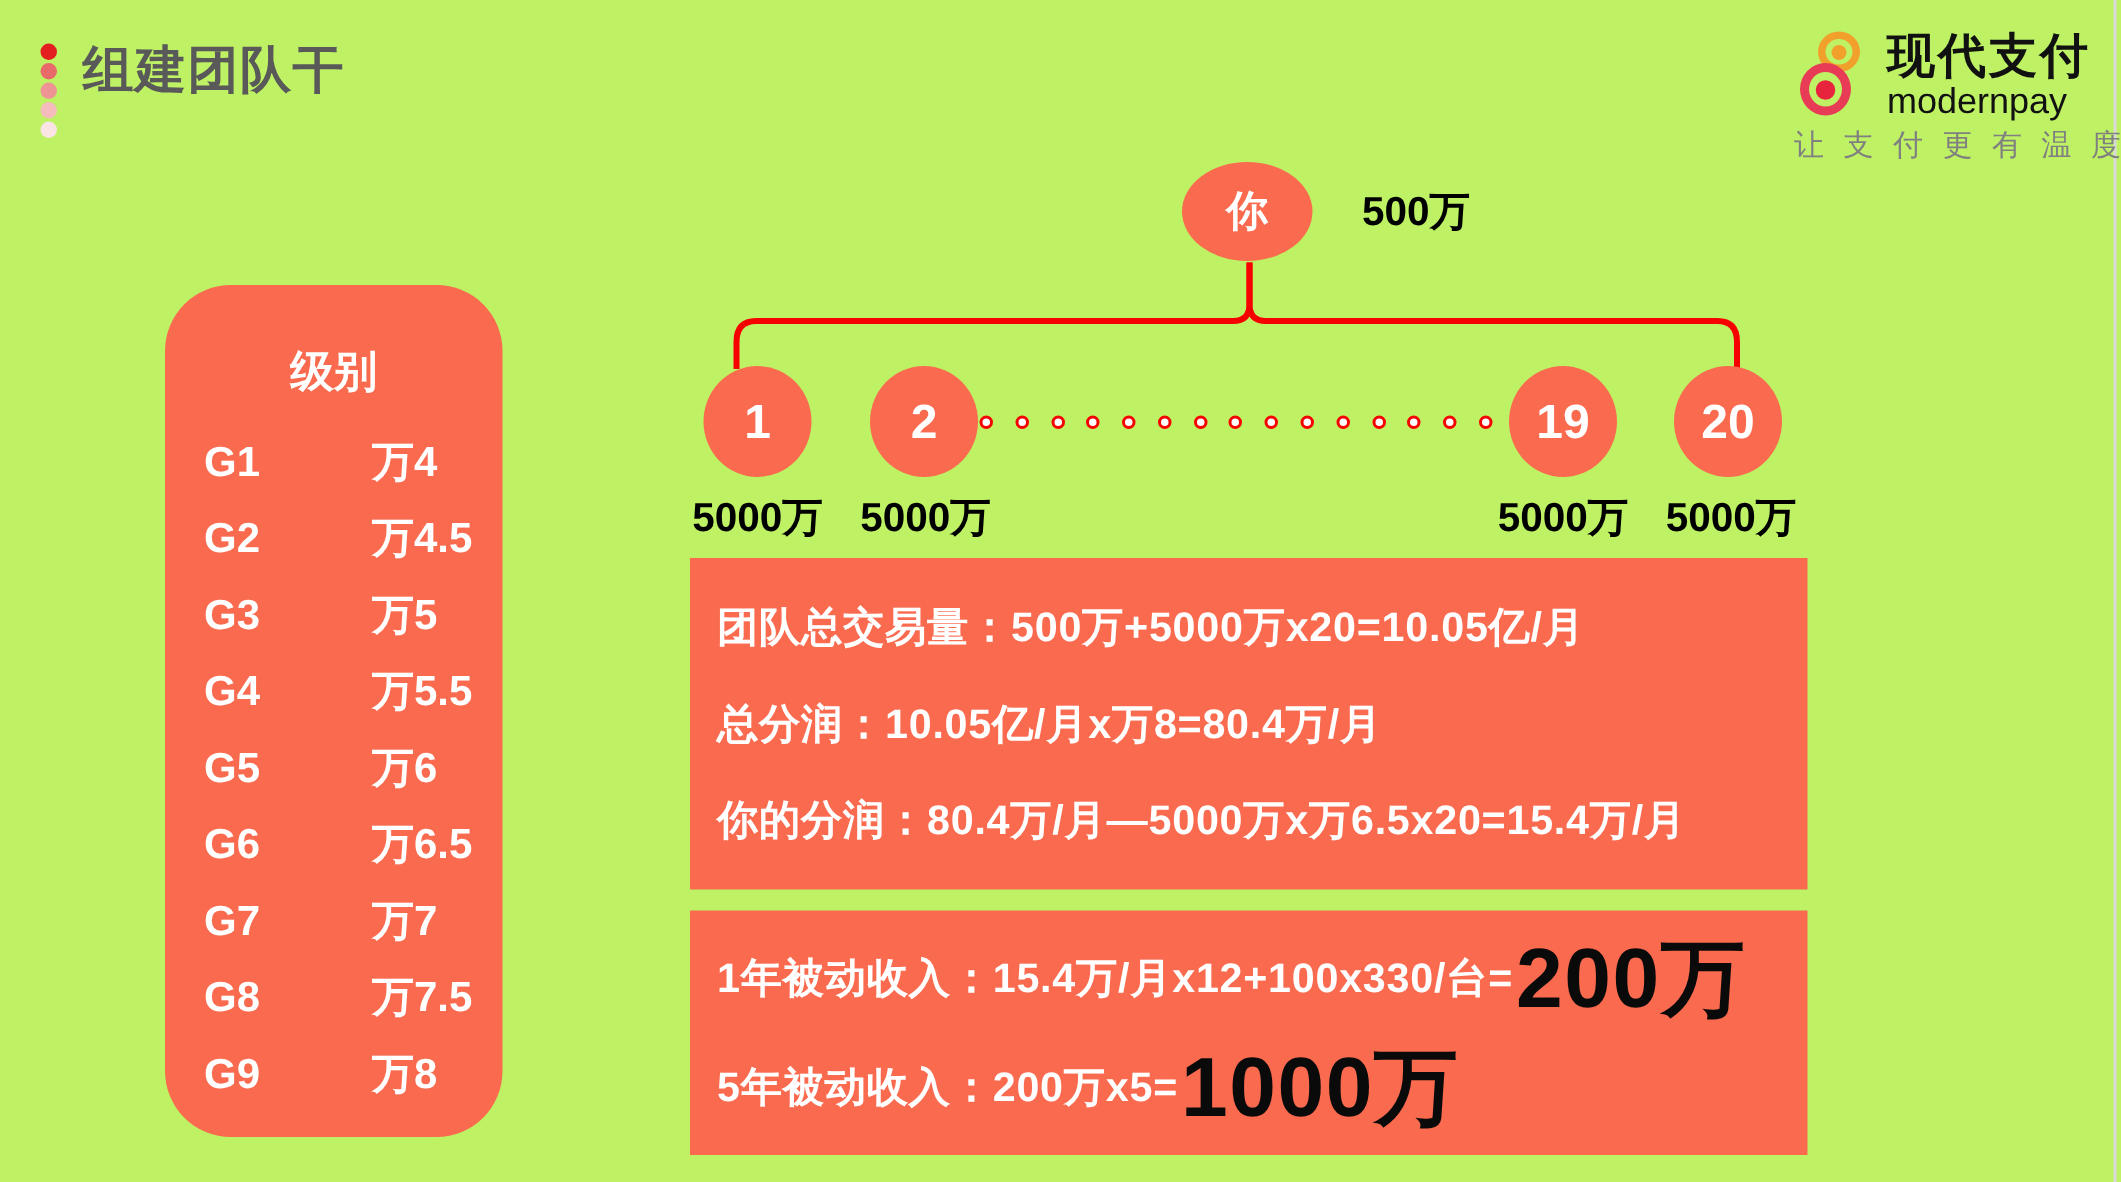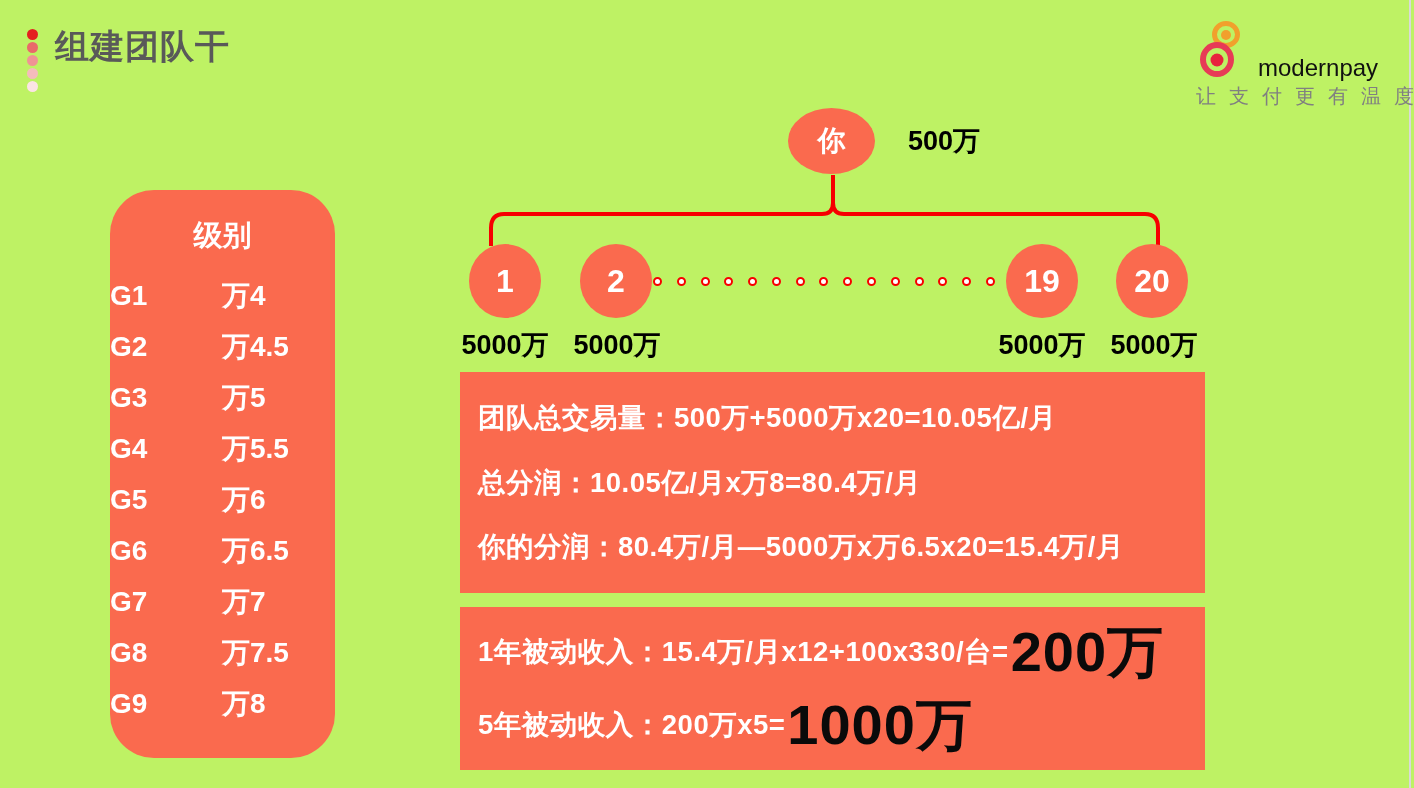--- a/index.html
+++ b/index.html
@@ -28,23 +28,23 @@
   .ring-pink .cdot { width:13px; height:13px; background:#e8233d; }
   .logo-cn { position:absolute; left:1258px; top:16px; font-size:32px; font-weight:700; color:#111; letter-spacing:2px; }
   .logo-en { position:absolute; left:1258px; top:54px; font-size:24px; font-weight:400; color:#111; }
   .logo-tagline { position:absolute; left:1196px; top:83px; font-size:20px; color:#808080; letter-spacing:13px; white-space:nowrap; }
 
   
   .level-panel {
     position:absolute; left:110px; top:190px; width:225px; height:568px;
     background:#fa6a4e; border-radius:44px; color:#fff;
   }
-  .level-header { text-align:center; padding-top:26px; font-size:29px; font-weight:700; }
+  .level-header { text-align:center; padding-top:38px; font-size:29px; font-weight:700; }
   .level-rows { margin-top:14px; }
-  .level-row { height:51px; display:flex; align-items:center; }
+  .level-row { height:51px; display:flex; align-items:center; padding-left:26px; }
   .level-row .lv { width:112px; font-size:28px; font-weight:700; }
   .level-row .rate { font-size:28px; font-weight:700; }
 
   
   .node-you {
     position:absolute; left:788px; top:108px; width:87px; height:66px; border-radius:50%;
     background:#fa6a4e; color:#fff; font-size:28px; font-weight:700;
     display:flex; align-items:center; justify-content:center;
   }
   .you-volume { position:absolute; left:908px; top:123px; font-size:27px; font-weight:700; color:#000;text-align:right; }
@@ -91,20 +91,21 @@
   <h1 class="page-title">组建团队干</h1>
 
   <div class="logo-mark">
     <span class="ring ring-orange">
         <span class="cdot"></span>
       </span>
     <span class="ring ring-pink">
         <span class="cdot"></span>
       </span>
   </div>
+  <div class="logo-cn">现代支付</div>
   <div class="logo-en">modernpay</div>
   <div class="logo-tagline">让支付更有温度</div>
 
   <div class="level-panel">
     <div class="level-header">级别</div>
     <div class="level-rows">
       <div class="level-row">
           <span class="lv">G1</span>
           <span class="rate">万4</span>
         </div>

